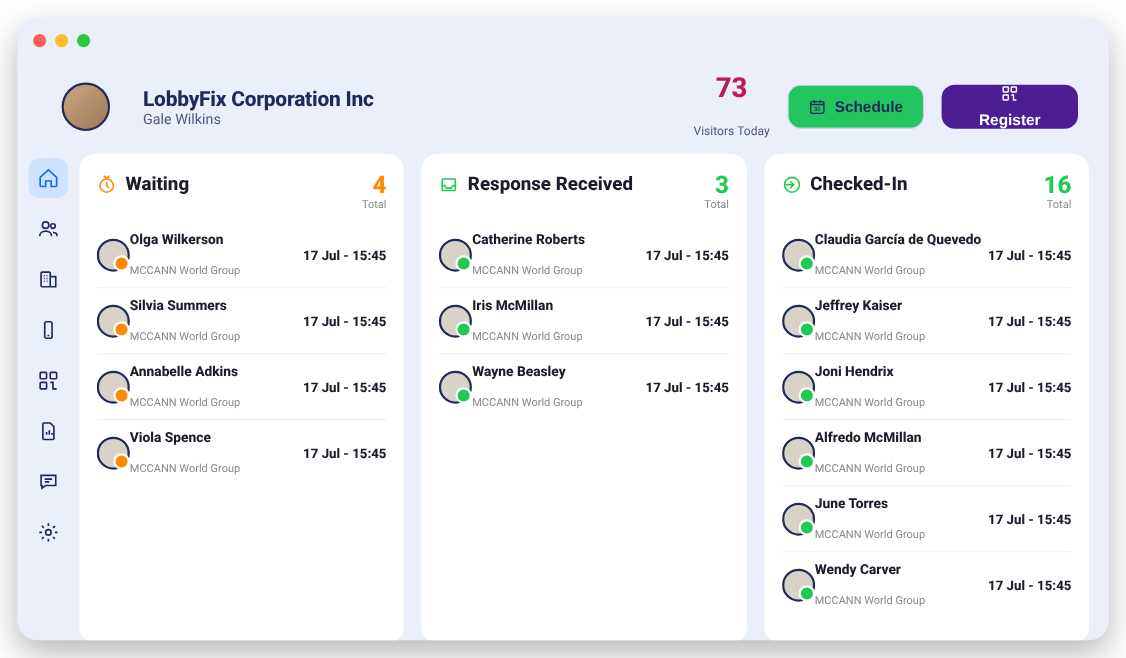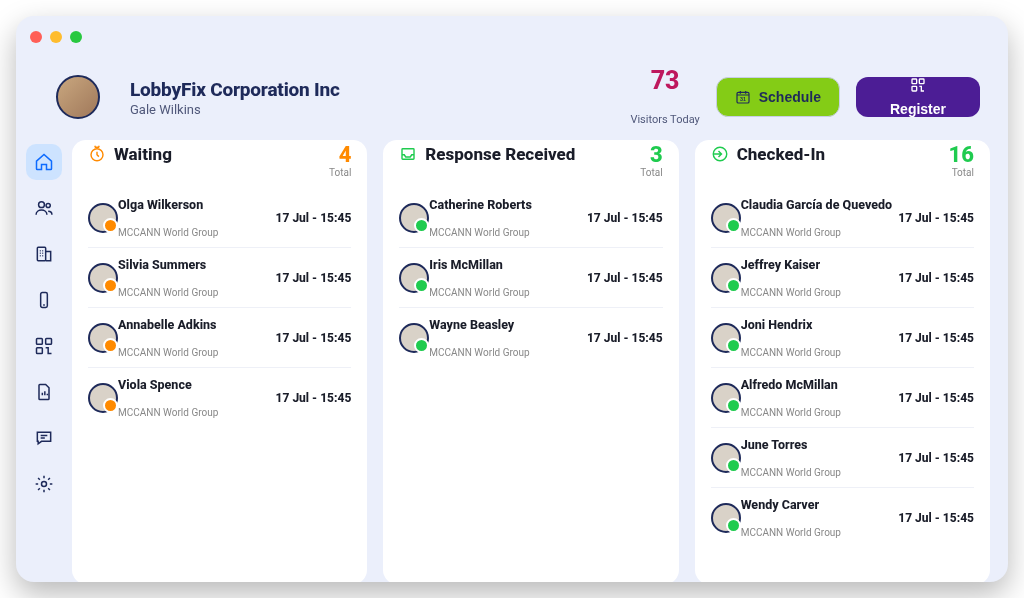--- a/index.html
+++ b/index.html
@@ -76,21 +76,21 @@
   .btn {
     height:40px;
     border-radius:12px;
     padding:0 18px;
     display:flex;align-items:center;gap:8px;
     font-size:14px;font-weight:700;
     cursor:pointer;
     border:none;
   }
   .btn.schedule {
-    background:#84cc16;
+    background:#22c55e;
     color:#1E2A5A;
     border:1.5px solid #c8cee6;
     min-width:124px;
     justify-content:center;
   }
   .btn.register {
     background:#4c1d95;
     color:#fff;
     min-width:124px;
     justify-content:center;
@@ -118,21 +118,21 @@
   .columns {
     flex:1;
     display:flex;
     gap:16px;
     overflow:hidden;
   }
   .card {
     background:#fff;
     border-radius:14px;
     flex:1;
-    padding:4px 16px 10px;
+    padding:18px 16px 10px;
     display:flex;flex-direction:column;
     overflow:hidden;
   }
   .card-head {
     display:flex;align-items:flex-start;justify-content:space-between;
     margin-bottom:10px;
   }
   .card-title-wrap { display:flex;align-items:center;gap:8px; }
   .card-title {
     font-size:17px;font-weight:800;color:#1a1d29;

